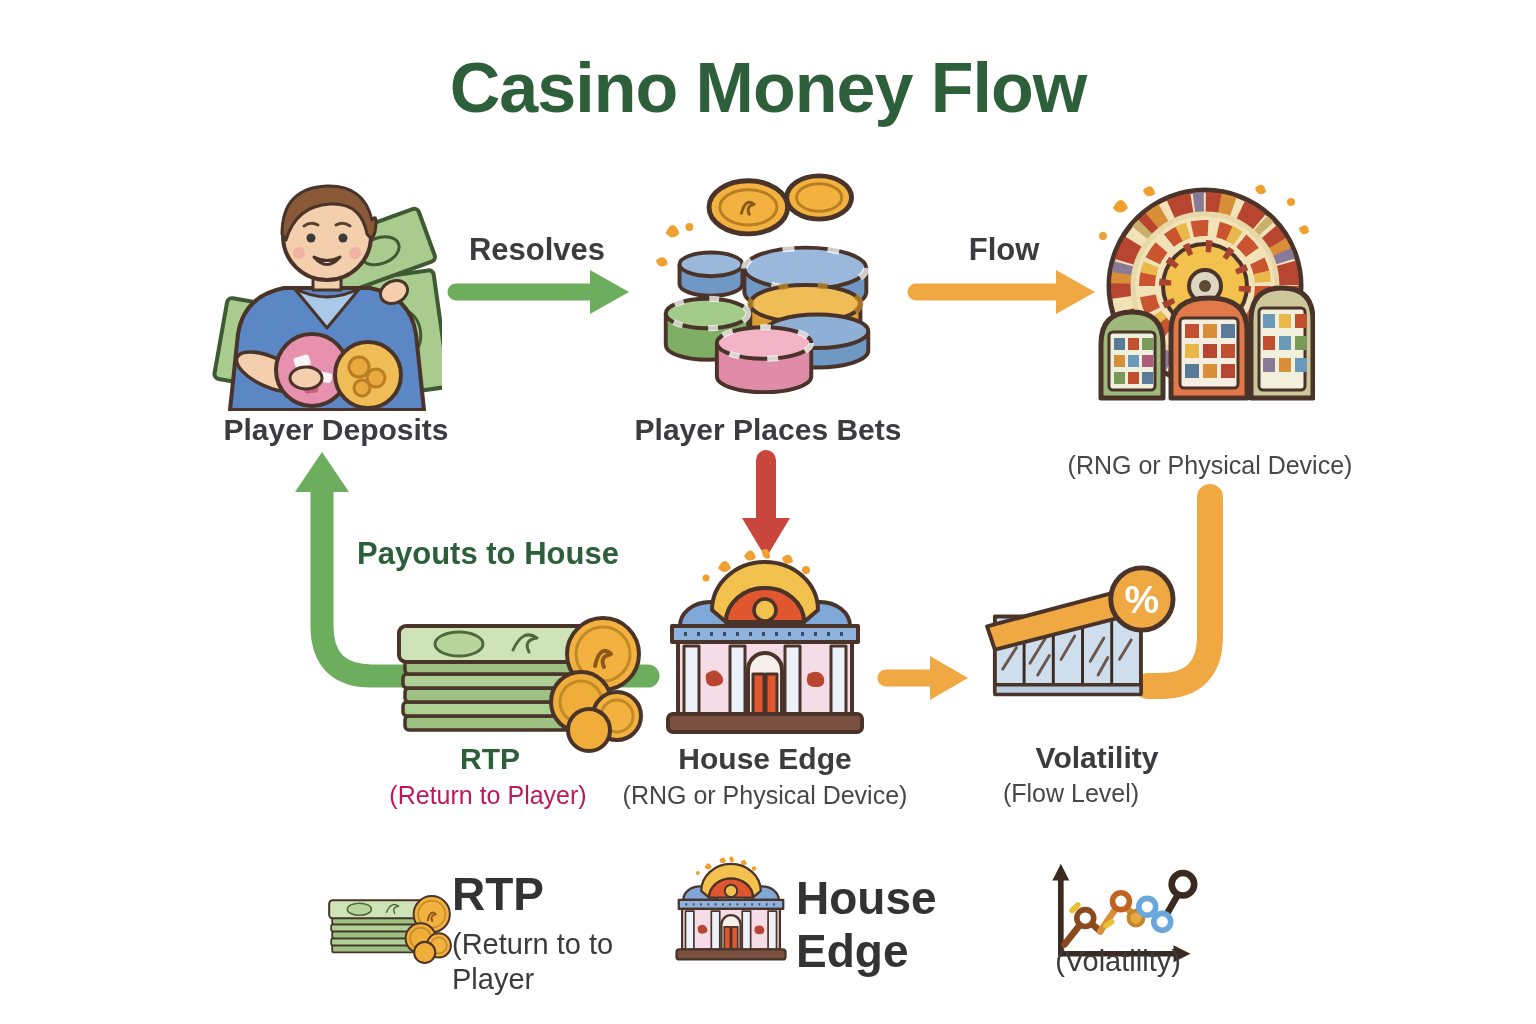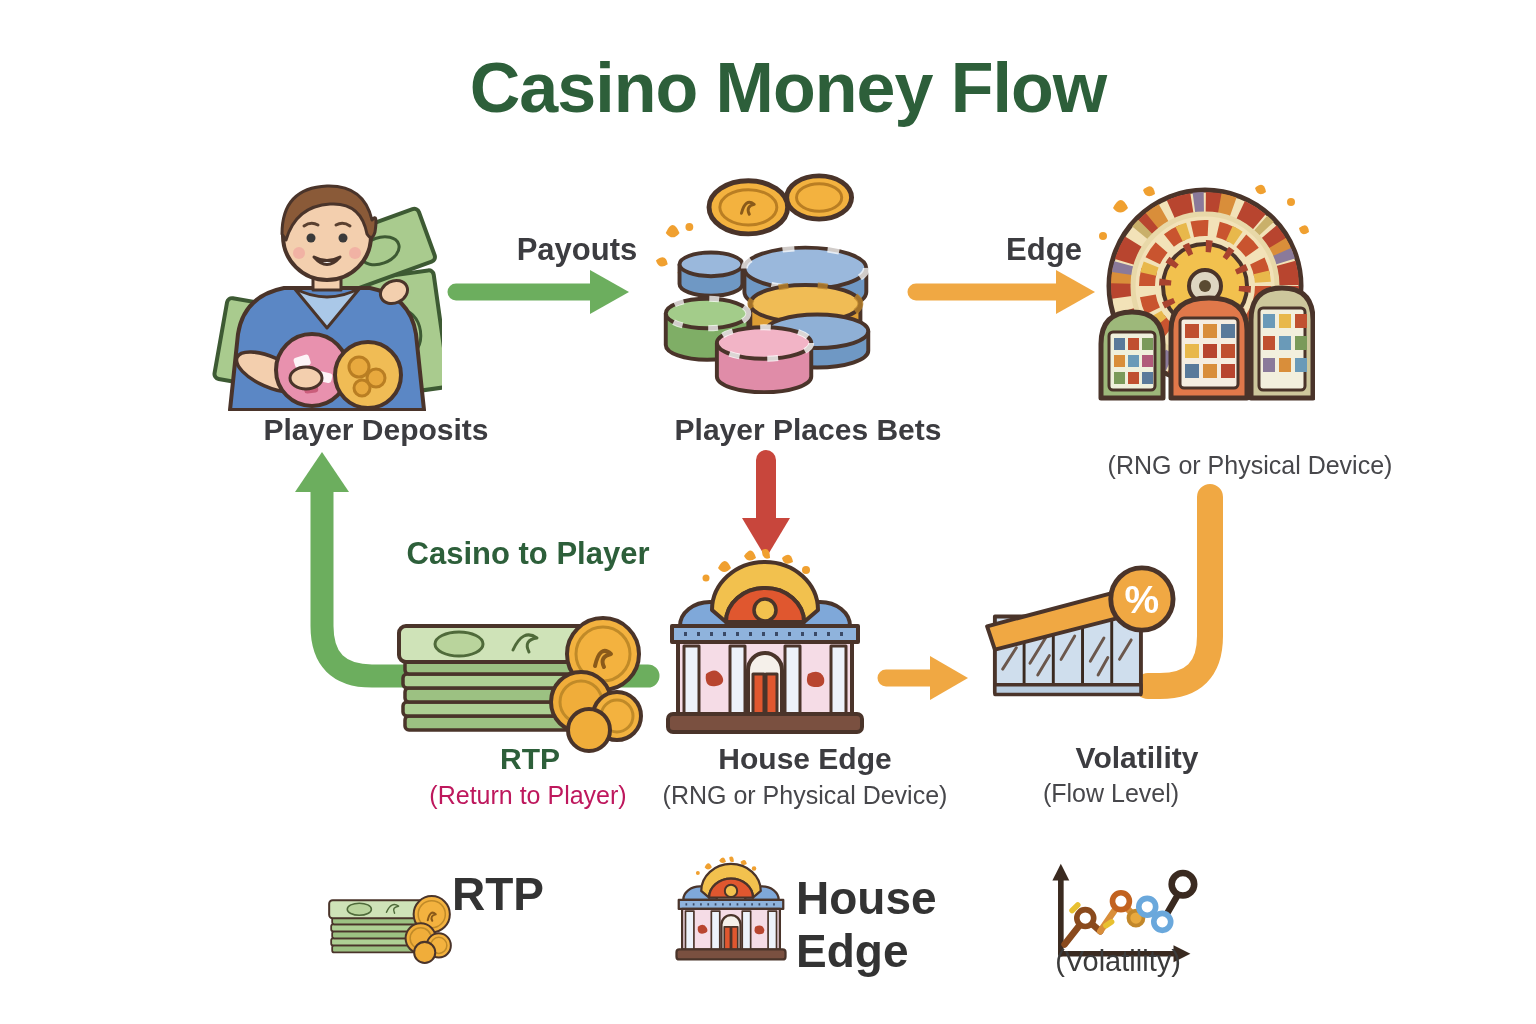--- a/index.html
+++ b/index.html
@@ -11,21 +11,21 @@
   .edge-label{font-size:31px;font-weight:700;color:#3c3c40;transform:translateX(-50%);white-space:nowrap;}
   .edge-label.green{color:#2d5f3a;}
   .node-label{font-size:30px;font-weight:700;color:#3c3c40;transform:translateX(-50%);
               white-space:nowrap;text-align:center;}
   .node-label.greentxt{color:#2d5f3a;}
   .node-sub{font-size:25px;font-weight:400;color:#47474b;transform:translateX(-50%);
             white-space:nowrap;}
   .node-sub.greentxt{color:#be185d;font-weight:400;}
   .legend-label{font-size:46px;font-weight:700;color:#333333;line-height:1.16;}
   .legend-sub{font-size:29px;color:#3b3b3b;line-height:1.18;margin-top:6px;}
-  .z1{z-index:1;} .z2{z-index:2;} .z3{z-index:3;margin-left:40px;}
+  .z1{z-index:1;} .z2{z-index:2;} .z3{z-index:3;}
   svg{display:block;}
 </style>
 </head>
 <body>
 
 <div class="canvas">
 
   <svg width="0" height="0" style="position:absolute">
     <defs>
 
@@ -302,28 +302,28 @@
   <svg class="abs z2" style="left:212px;top:176px" width="230" height="235">
       <use href="#sym-player"></use>
     </svg>
   <svg class="abs z2" style="left:650px;top:170px" width="236" height="231">
       <use href="#sym-chips"></use>
     </svg>
   <svg class="abs z2" style="left:1095px;top:180px" width="220" height="222">
       <use href="#sym-game"></use>
     </svg>
 
-  <div class="abs z3 edge-label" style="left:537px;top:232px">Payouts</div>
-  <div class="abs z3 edge-label" style="left:1004px;top:232px">Edge</div>
+  <div class="abs z3 edge-label" style="left:537px;top:232px">Resolves</div>
+  <div class="abs z3 edge-label" style="left:1004px;top:232px">Flow</div>
 
   <div class="abs z3 node-label" style="left:768px;top:413px">Player Places Bets</div>
   <div class="abs z3 node-label" style="left:336px;top:413px">Player Deposits</div>
   <div class="abs z3 node-sub" style="left:1210px;top:451px">(RNG or Physical Device)</div>
 
-  <div class="abs z3 edge-label green" style="left:488px;top:536px">Casino to Player</div>
+  <div class="abs z3 edge-label green" style="left:488px;top:536px">Payouts to House</div>
 
   <svg class="abs z2" style="left:393px;top:578px" width="250" height="175">
       <use href="#sym-cash"></use>
     </svg>
   <svg class="abs z2" style="left:660px;top:548px" width="210" height="192">
       <use href="#sym-house"></use>
     </svg>
   <svg class="abs z2" style="left:983px;top:562px" width="200" height="148">
       <use href="#sym-volat"></use>
     </svg>
@@ -334,20 +334,21 @@
   <div class="abs z3 node-sub" style="left:765px;top:781px">(RNG or Physical Device)</div>
   <div class="abs z3 node-label" style="left:1097px;top:741px">Volatility</div>
   <div class="abs z3 node-sub" style="left:1071px;top:779px">(Flow Level)</div>
 
   <div class="abs z2" style="left:0;top:0;width:0;height:0">
     <svg class="abs" style="left:326px;top:876px" width="126" height="88">
         <use href="#sym-cash"></use>
       </svg>
     <div class="abs" style="left:452px;top:868px;width:200px">
       <div class="legend-label">RTP</div>
+      <div class="legend-sub" style="width:185px">(Return to to Player</div>
     </div>
 
     <svg class="abs" style="left:672px;top:856px" width="118" height="108">
         <use href="#sym-house"></use>
       </svg>
     <div class="abs" style="left:796px;top:872px;width:165px">
       <div class="legend-label">House Edge</div>
     </div>
 
     <svg class="abs" style="left:1040px;top:858px" width="160" height="108">

